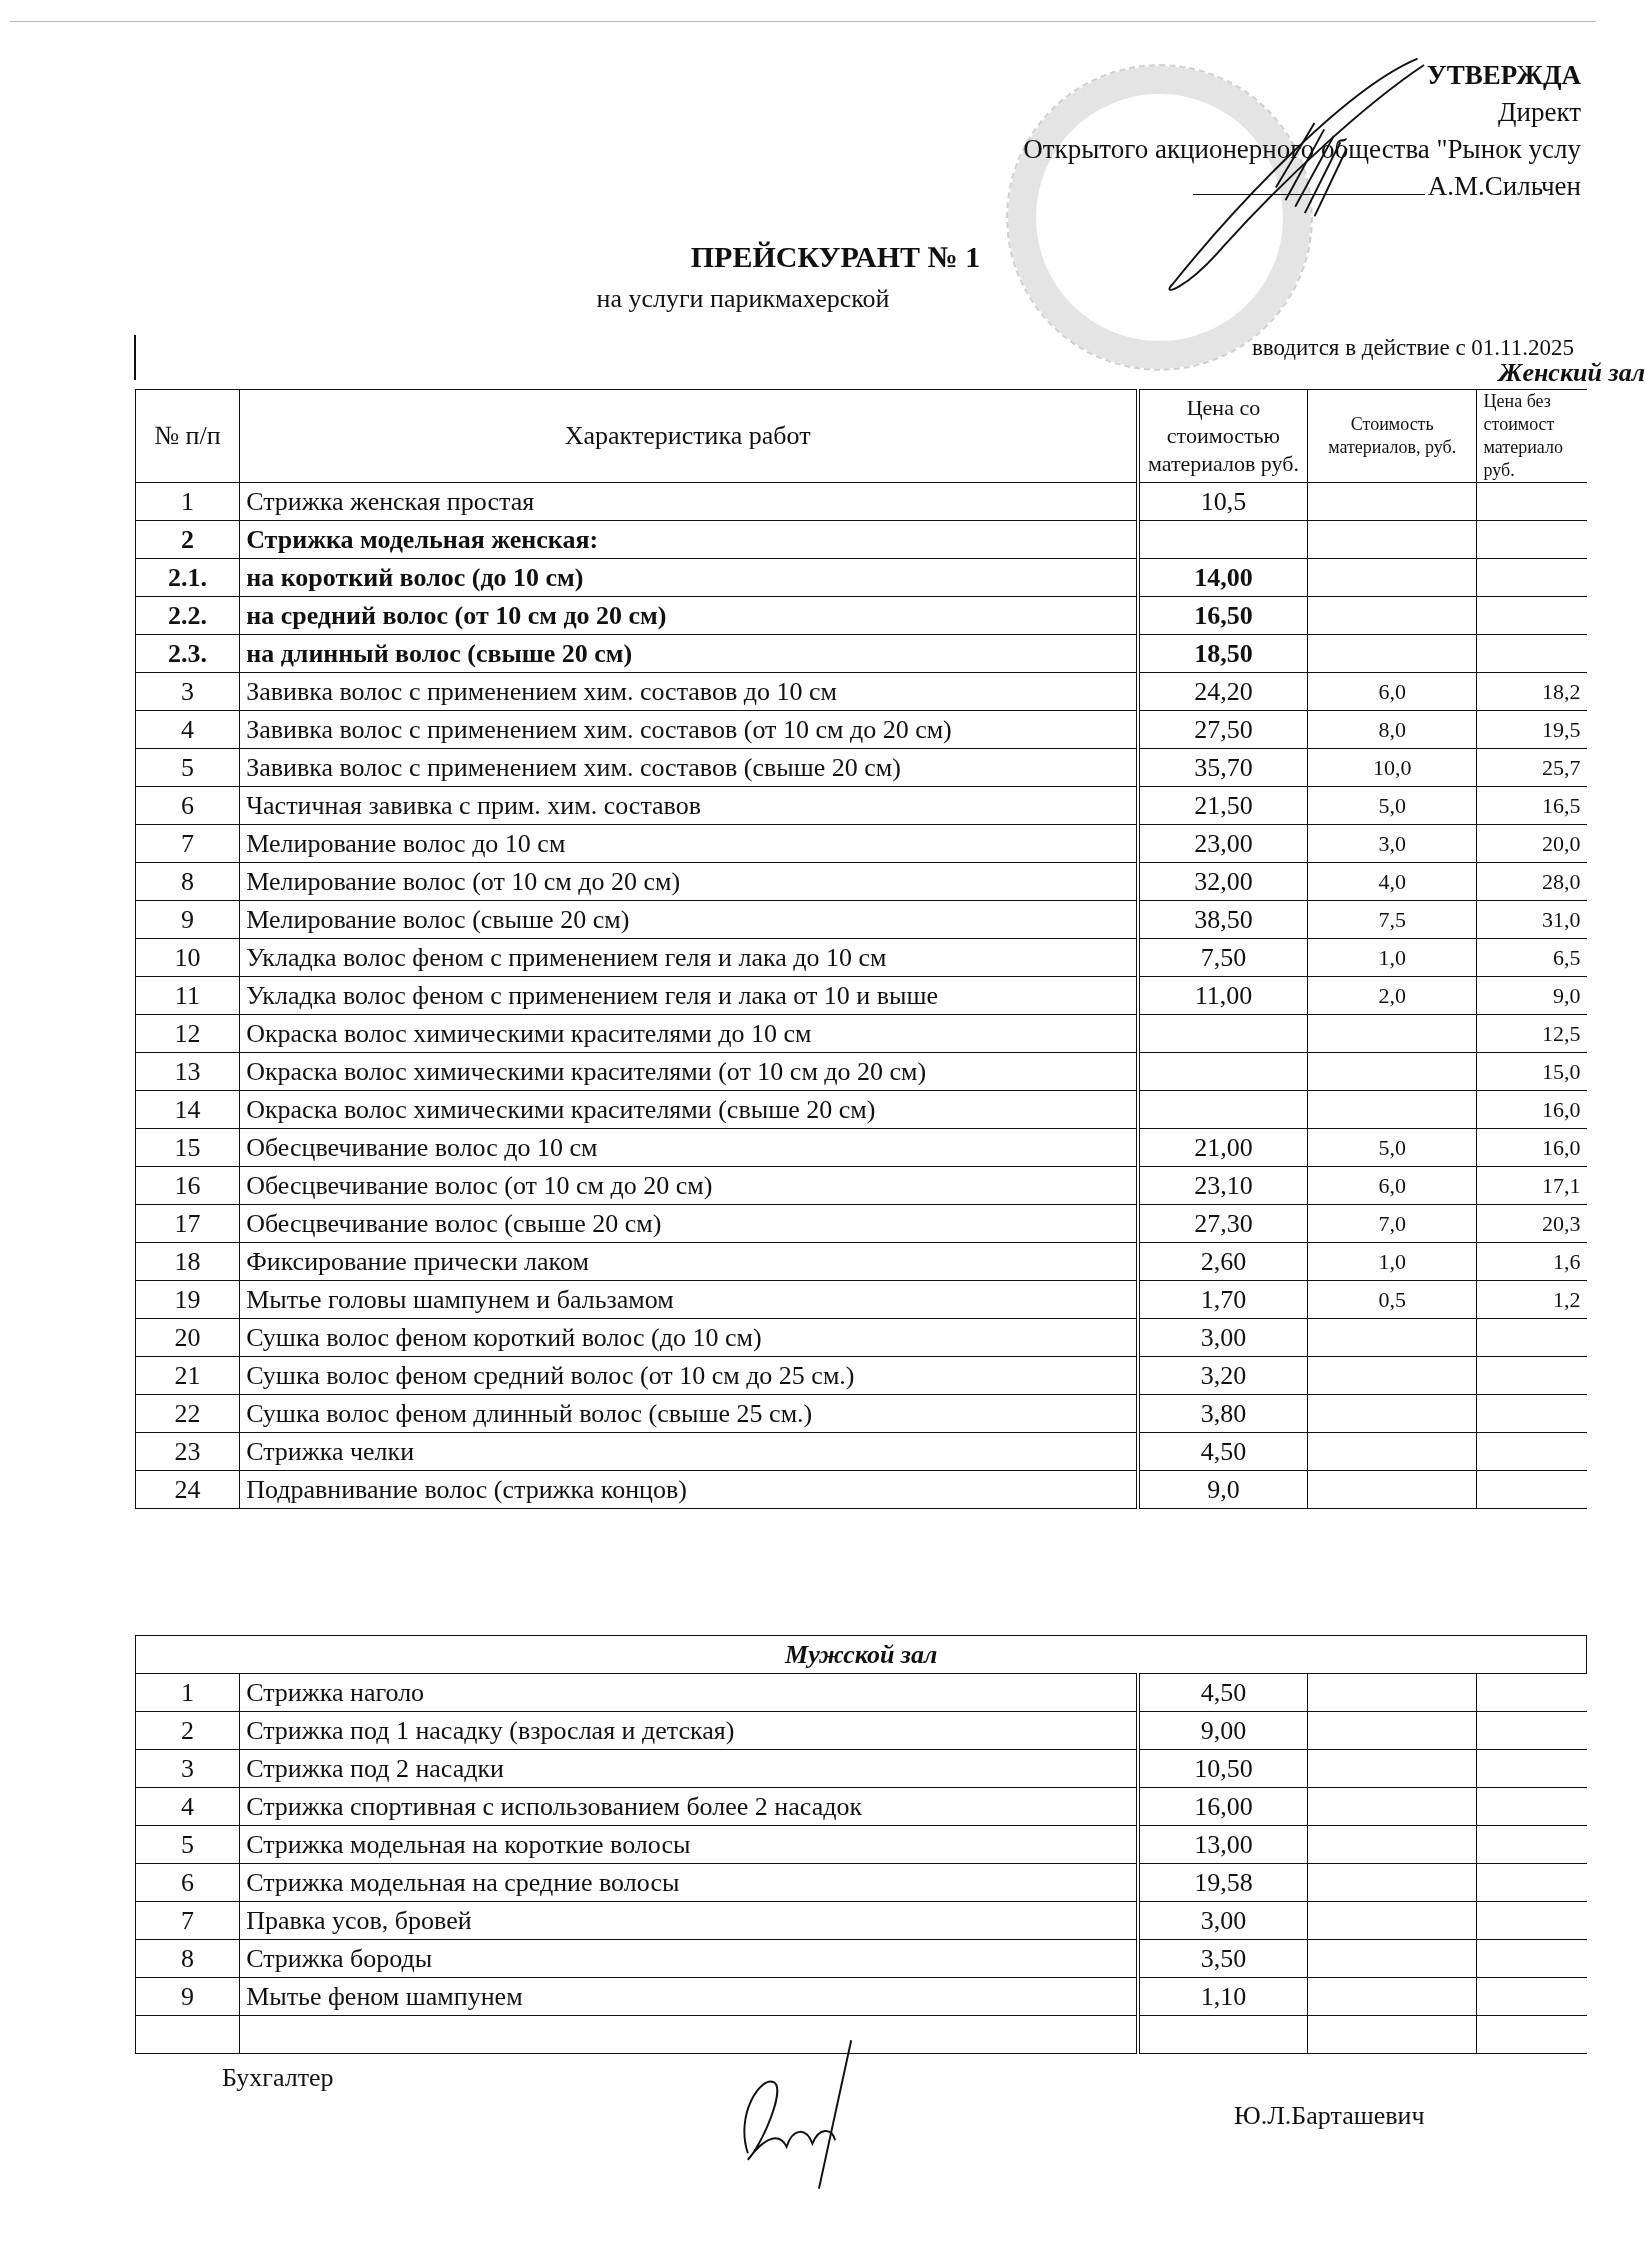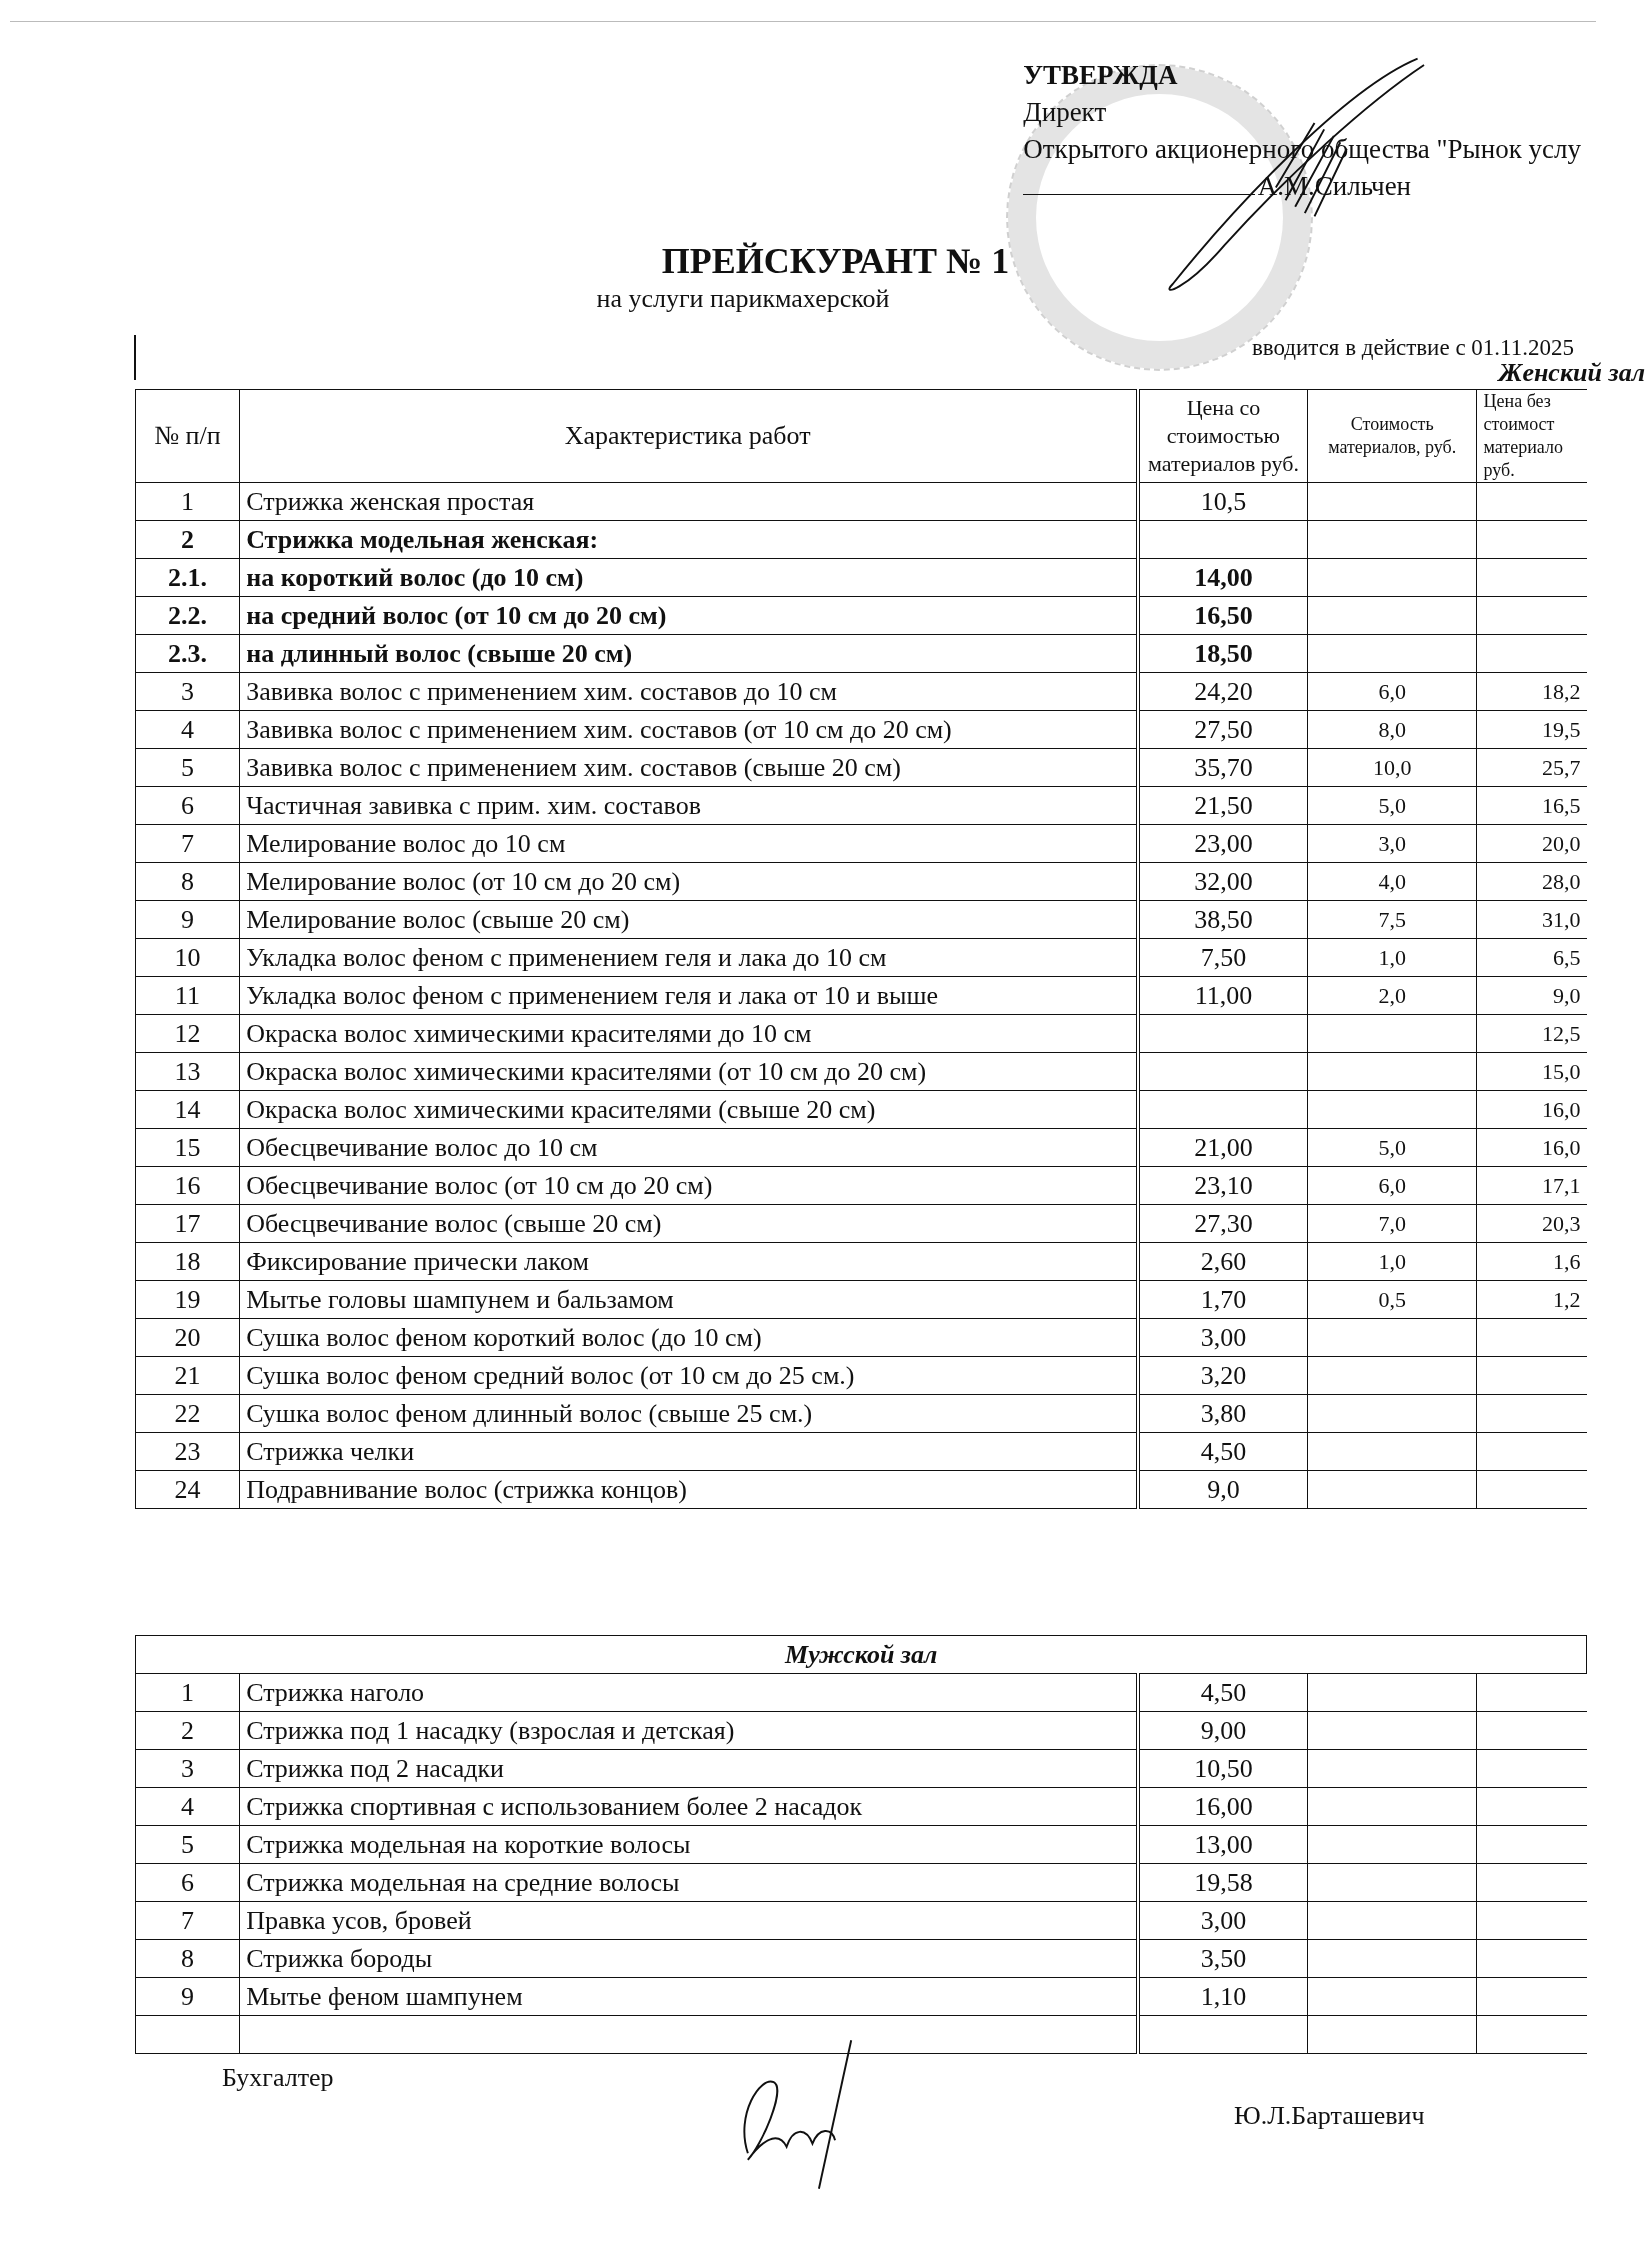--- a/index.html
+++ b/index.html
@@ -1,29 +1,29 @@
 <!DOCTYPE html>
 <html style="font-size:10.3px"><head>
 <meta charset="utf-8">
 <style>
   html, body { margin: 0; padding: 0; background: #ffffff; }
   body {
     width: 1645px; height: 2261px; position: relative; overflow: hidden;
     font-family: "Liberation Serif", "DejaVu Serif", serif; color: #111;
   }
   .scanline { position: absolute; left: 10.3px; top: 20.6px; width: 1586px; height: 1.3px; background: #bbb; }
-  .approve { position: absolute; right: 64px; top: 57px; font-size: 27px; line-height: 37px; white-space: nowrap; }
+  .approve { position: absolute; right: 64px; top: 57px; text-align: right; font-size: 27px; line-height: 37px; white-space: nowrap; }
   .approve .approve-title { font-weight: bold; }
   .approve .sign-line { display: inline-block; width: 232px; border-bottom: 1.9px solid #111; margin-right: 2.6px; vertical-align: baseline; }
   .stamp {
     position: absolute; left: 1006px; top: 64px; width: 303px; height: 303px; border-radius: 50%;
     border: 2.6px dashed rgba(120,120,120,0.35); box-shadow: inset 0 0 0 26px rgba(0,0,0,0), inset 0 0 0 28px rgba(120,120,120,0.2);
   }
   .signature-director { position: absolute; left: 1147px; top: 52px; }
-  .doc-title { position: absolute; left: 0; width: 1645px; top: 240px; text-align: center; font-size: 36px; font-weight: bold; padding-left: 26px; box-sizing: border-box; }
+  .doc-title { position: absolute; left: 0; width: 1645px; top: 240px; text-align: center; font-size: 30px; font-weight: bold; padding-left: 26px; box-sizing: border-box; }
   .doc-subtitle { position: absolute; left: 0; width: 1449px; top: 284px; text-align: center; font-size: 26px; padding-left: 37px; box-sizing: border-box; }
   .effective { position: absolute; right: 71px; top: 335px; font-size: 23px; }
   .lefttick { position: absolute; left: 134px; top: 335px; width: 1.9px; height: 45px; background: #111; }
   .section-title { position: absolute; left: 0; width: 1645px; text-align: right; font-size: 26px; font-style: italic; font-weight: bold; }
 
   table.price {
     position: absolute; left: 135px; border-collapse: collapse; table-layout: fixed;
     font-size: 26px;
   }
   table.price td, table.price th {

